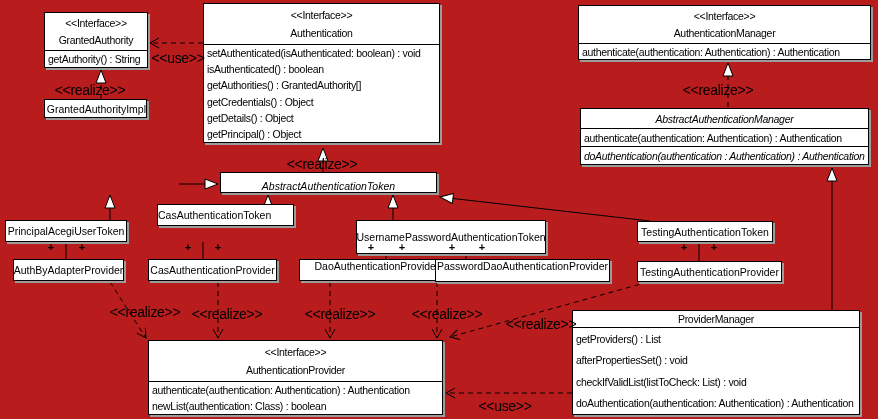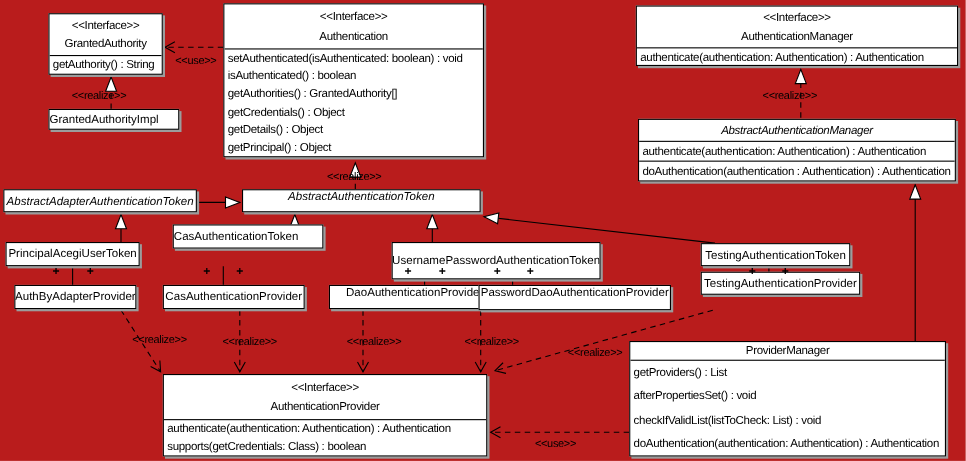--- a/index.html
+++ b/index.html
@@ -19,25 +19,25 @@
     text-align:center;flex:0 0 auto;letter-spacing:-0.3px;
   }
   .title.sep{border-bottom:1px solid #000;}
   .cname{white-space:nowrap;}
   .abstract .cname{font-style:italic;}
   .methods{display:flex;flex-direction:column;flex:1 1 auto;}
   .m{
     flex:1 1 auto;display:flex;align-items:center;padding-left:3px;
     white-space:nowrap;letter-spacing:-0.3px;
   }
-  .m.it{}
+  .m.it{font-style:italic;}
   .m.sepb{border-bottom:1px solid #000;}
   .edge-label{
     position:absolute;transform:translateX(-50%);white-space:nowrap;
-    font-size:10px;letter-spacing:-0.3px;
+    font-size:14px;letter-spacing:-0.3px;
   }
   .plus{
     position:absolute;transform:translate(-50%,-50%);
     font-size:11px;font-weight:bold;
   }
 </style>
 </head>
 <body>
 
 <div id="canvas">
@@ -82,21 +82,21 @@
   <div class="box" style="left:44px;top:12px;width:104px;height:56px">
     <div class="title sep" style="height:37px">
       <div>&lt;&lt;Interface&gt;&gt;</div>
       <div class="cname">GrantedAuthority</div>
     </div>
     <div class="methods">
       <div class="m">getAuthority() : String</div>
     </div>
   </div>
 
-  <div class="box" style="left:44px;top:99px;width:119px;height:19px;justify-content:center;align-items:flex-start">
+  <div class="box" style="left:44px;top:99px;width:103px;height:19px;justify-content:center;align-items:flex-end">
     <div class="cname">GrantedAuthorityImpl</div>
   </div>
 
   <div class="box" style="left:203px;top:3px;width:237px;height:140px">
     <div class="title sep" style="height:40px">
       <div>&lt;&lt;Interface&gt;&gt;</div>
       <div class="cname">Authentication</div>
     </div>
     <div class="methods">
       <div class="m">setAuthenticated(isAuthenticated: boolean) : void</div>
@@ -121,25 +121,22 @@
   <div class="box abstract" style="left:580px;top:108px;width:289px;height:57px">
     <div class="title sep" style="height:19px">
       <div class="cname">AbstractAuthenticationManager</div>
     </div>
     <div class="methods">
       <div class="m sepb">authenticate(authentication: Authentication) : Authentication</div>
       <div class="m it">doAuthentication(authentication : Authentication) : Authentication</div>
     </div>
   </div>
 
-  <div class="box abstract" style="left:3px;top:172px;width:176px;height:21px;justify-content:center;align-items:center">
-    <div class="cname">AbstractAdapterAuthenticationToken</div>
-  </div>
-
-  <div class="box abstract" style="left:220px;top:172px;width:217px;height:21px;justify-content:flex-start;align-items:center">
+
+  <div class="box abstract" style="left:220px;top:172px;width:217px;height:21px;justify-content:flex-end;align-items:center">
     <div class="cname">AbstractAuthenticationToken</div>
   </div>
 
   <div class="box" style="left:5px;top:220px;width:122px;height:22px;justify-content:center;align-items:center">
     <div class="cname">PrincipalAcegiUserToken</div>
   </div>
 
   <div class="box" style="left:157px;top:204px;width:137px;height:22px;justify-content:center;align-items:flex-start">
     <div class="cname">CasAuthenticationToken</div>
   </div>
@@ -161,32 +158,32 @@
   </div>
 
   <div class="box" style="left:299px;top:259px;width:156px;height:22px;justify-content:flex-start;align-items:center">
     <div class="cname">DaoAuthenticationProvider</div>
   </div>
 
   <div class="box" style="left:435px;top:259px;width:175px;height:23px;justify-content:flex-start;align-items:center">
     <div class="cname">PasswordDaoAuthenticationProvider</div>
   </div>
 
-  <div class="box" style="left:637px;top:247px;width:145px;height:21px;justify-content:center;align-items:center">
+  <div class="box" style="left:637px;top:261px;width:145px;height:21px;justify-content:center;align-items:center">
     <div class="cname">TestingAuthenticationProvider</div>
   </div>
 
   <div class="box" style="left:148px;top:340px;width:295px;height:75px">
     <div class="title sep" style="height:40px">
       <div>&lt;&lt;Interface&gt;&gt;</div>
       <div class="cname">AuthenticationProvider</div>
     </div>
     <div class="methods">
       <div class="m">authenticate(authentication: Authentication) : Authentication</div>
-      <div class="m">supports(getCredentials: Class) : boolean</div>
+      <div class="m">newList(authentication: Class) : boolean</div>
     </div>
   </div>
 
   <div class="box" style="left:572px;top:310px;width:288px;height:105px">
     <div class="title sep" style="height:16px">
       <div class="cname">ProviderManager</div>
     </div>
     <div class="methods">
       <div class="m">getProviders() : List</div>
       <div class="m">afterPropertiesSet() : void</div>

